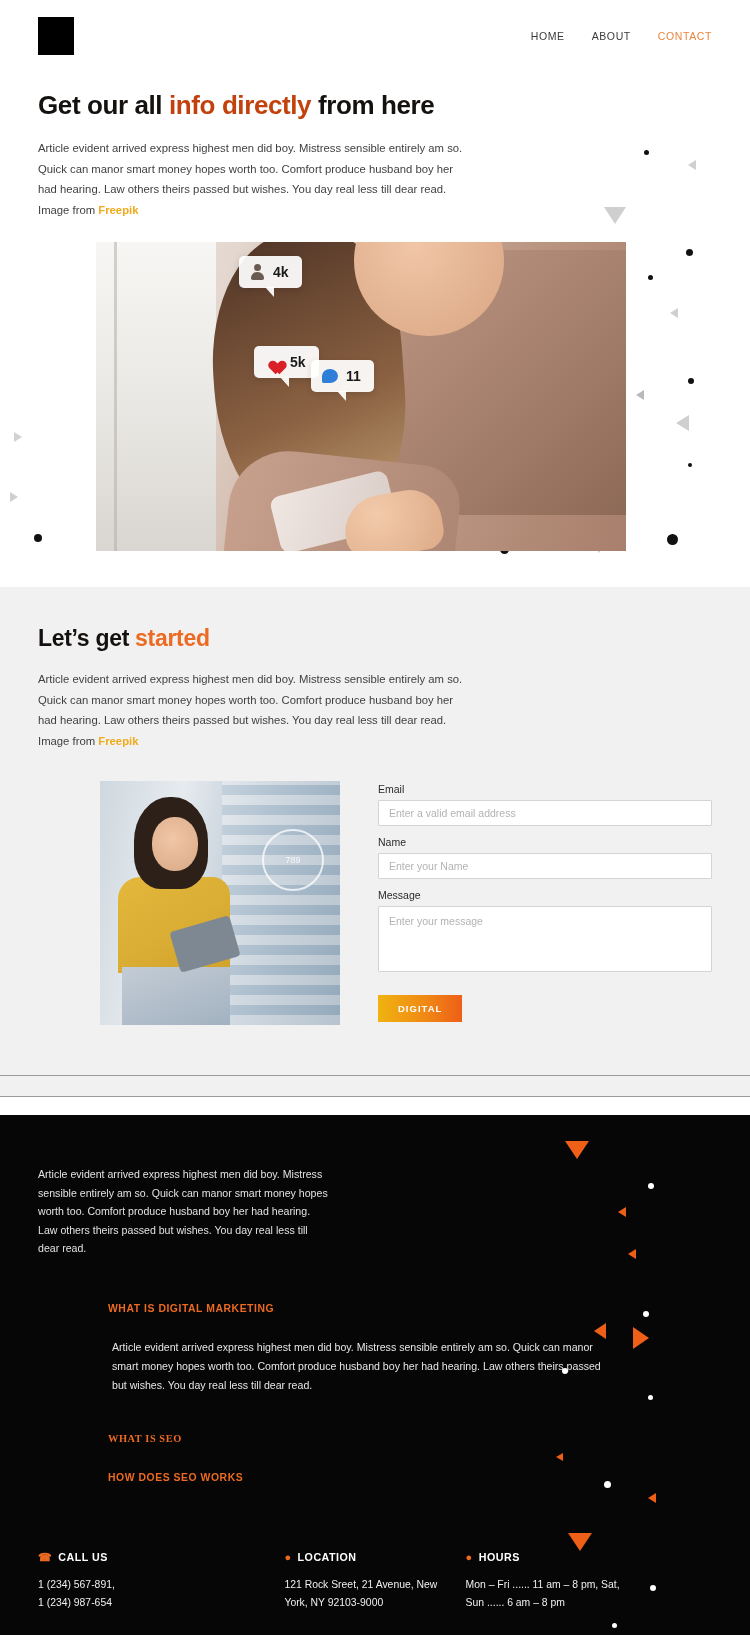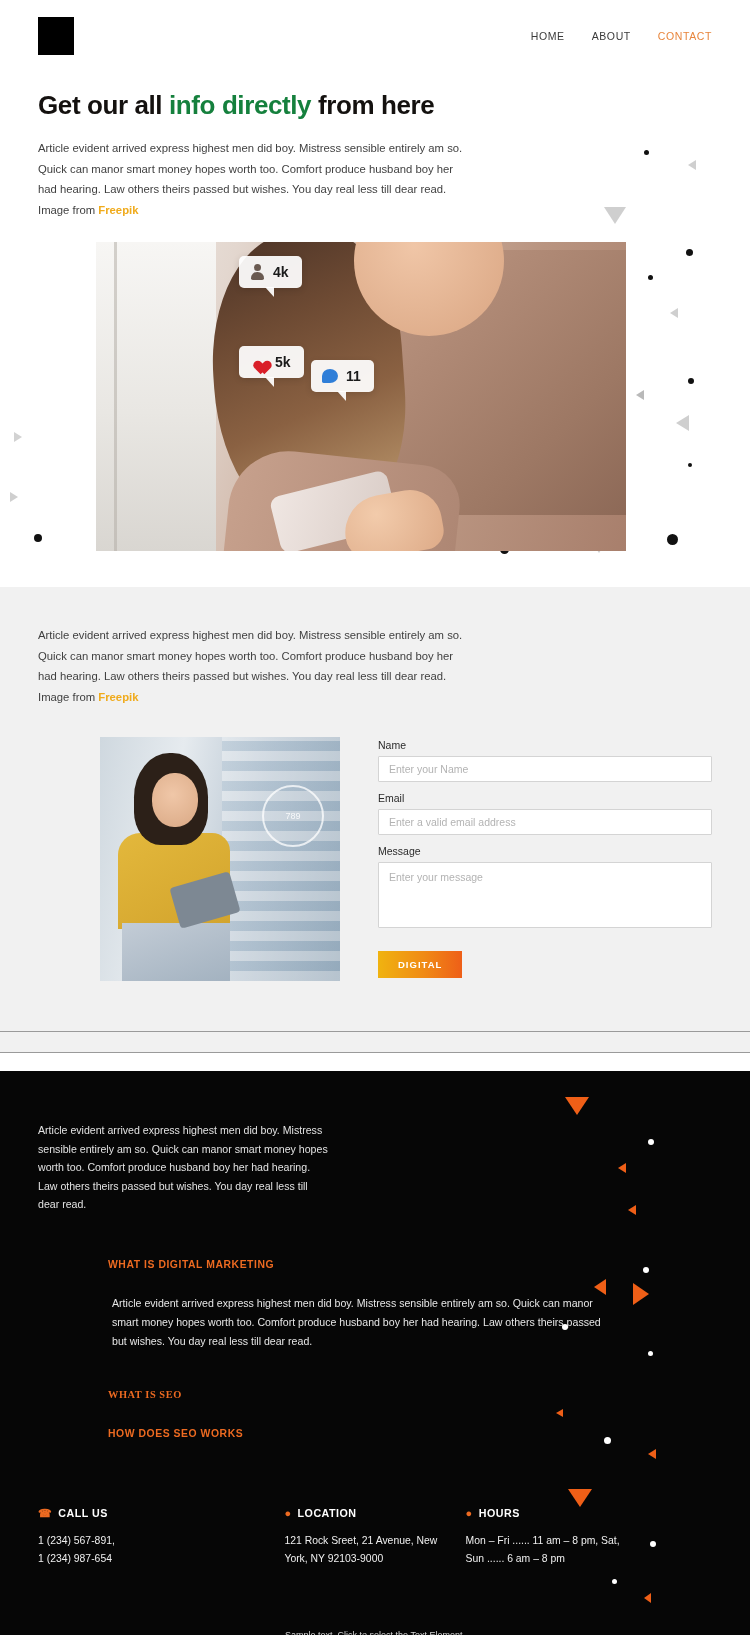--- a/index.html
+++ b/index.html
@@ -44,21 +44,21 @@
     padding: 18px 38px 36px 38px;
     min-height: 430px;
   }
   .h1 {
     font-size: 26px;
     font-weight: 700;
     letter-spacing: -.4px;
     color: #14110f;
     margin-bottom: 17px;
   }
-  .h1 .accent { color: #15803d; }
+  .h1 .accent { color: #c2410c; }
   .lead {
     font-size: 11.3px;
     line-height: 1.82;
     color: #3f3f3f;
     max-width: 430px;
     margin-bottom: 22px;
   }
   .lead .link-yellow { color: #f0ab1c; font-weight: 700; }
 
   
@@ -141,21 +141,21 @@
     box-shadow: 0 2px 7px rgba(0,0,0,.12);
   }
   .badge:after {
     content:""; position:absolute; bottom:-9px; left:26px;
     border-left: 9px solid transparent;
     border-right: 0 solid transparent;
     border-top: 10px solid rgba(255,255,255,.93);
   }
   .badge-num { font-size: 14px; font-weight: 600; color:#1b1b1b; }
   .badge-followers { left: 143px; top: 14px; }
-  .badge-likes { left: 143px; top: 104px; }
+  .badge-likes { left: 158px; top: 104px; }
   .badge-comments { left: 215px; top: 118px; }
   .ico-person { width:15px; height:16px; position:relative; display:inline-block; }
   .ico-person:before{content:"";position:absolute;left:4px;top:0;width:7px;height:7px;border-radius:50%;background:#6a5a51;}
   .ico-person:after{content:"";position:absolute;left:1px;top:8px;width:13px;height:8px;border-radius:7px 7px 2px 2px;background:#6a5a51;}
   .ico-heart { width:17px;height:16px;position:relative;display:inline-block;}
   .ico-heart:before,.ico-heart:after{content:"";position:absolute;top:1px;width:9px;height:13px;background:#d91f28;border-radius:5px 5px 0 0;}
   .ico-heart:before{left:8px;transform:rotate(45deg);transform-origin:0 100%;}
   .ico-heart:after{left:8px;transform:rotate(-45deg);transform-origin:100% 100%;}
   .ico-comment{width:16px;height:14px;position:relative;display:inline-block;}
   .ico-comment:before{content:"";position:absolute;inset:0;background:#2f7ed8;border-radius:50% 50% 50% 10%;}
@@ -377,43 +377,44 @@
         <span class="badge-num">5k</span>
       </div>
       <div class="badge badge-comments">
         <span class="ico-comment"></span>
         <span class="badge-num">11</span>
       </div>
     </div>
   </div>
 
   <div class="started">
+    <h2 class="h2"><span>Let’s get </span><span class="accent">started</span></h2>
 
     <p class="lead"><span>Article evident arrived express highest men did boy. Mistress sensible entirely am so. Quick can manor smart money hopes worth too. Comfort produce husband boy her had hearing. Law others theirs passed but wishes. You day real less till dear read. Image from </span><a class="link-yellow">Freepik</a></p>
 
     <div class="started-body">
       <div class="started-photo">
         <span class="sp-bg"></span>
         <span class="sp-glass"></span>
         <span class="sp-ring"></span>
         <span class="sp-shirt"></span>
         <span class="sp-jeans"></span>
         <span class="sp-hair"></span>
         <span class="sp-face"></span>
         <span class="sp-tablet"></span>
       </div>
 
       <form class="form">
         <div class="field-group">
+          <label class="field-label">Email</label>
+          <input class="field-input" type="email" placeholder="Enter a valid email address" style="">
+        </div>
+        <div class="field-group">
           <label class="field-label">Name</label>
           <input class="field-input" type="text" placeholder="Enter your Name" style="">
-        </div>
-        <div class="field-group">
-          <label class="field-label">Email</label>
-          <input class="field-input" type="email" placeholder="Enter a valid email address" style="">
         </div>
         <div class="field-group">
           <label class="field-label">Message</label>
           <textarea class="field-textarea" placeholder="Enter your message" style=""></textarea>
         </div>
         <button type="button" class="submit-btn">DIGITAL</button>
       </form>
     </div>
   </div>
 

